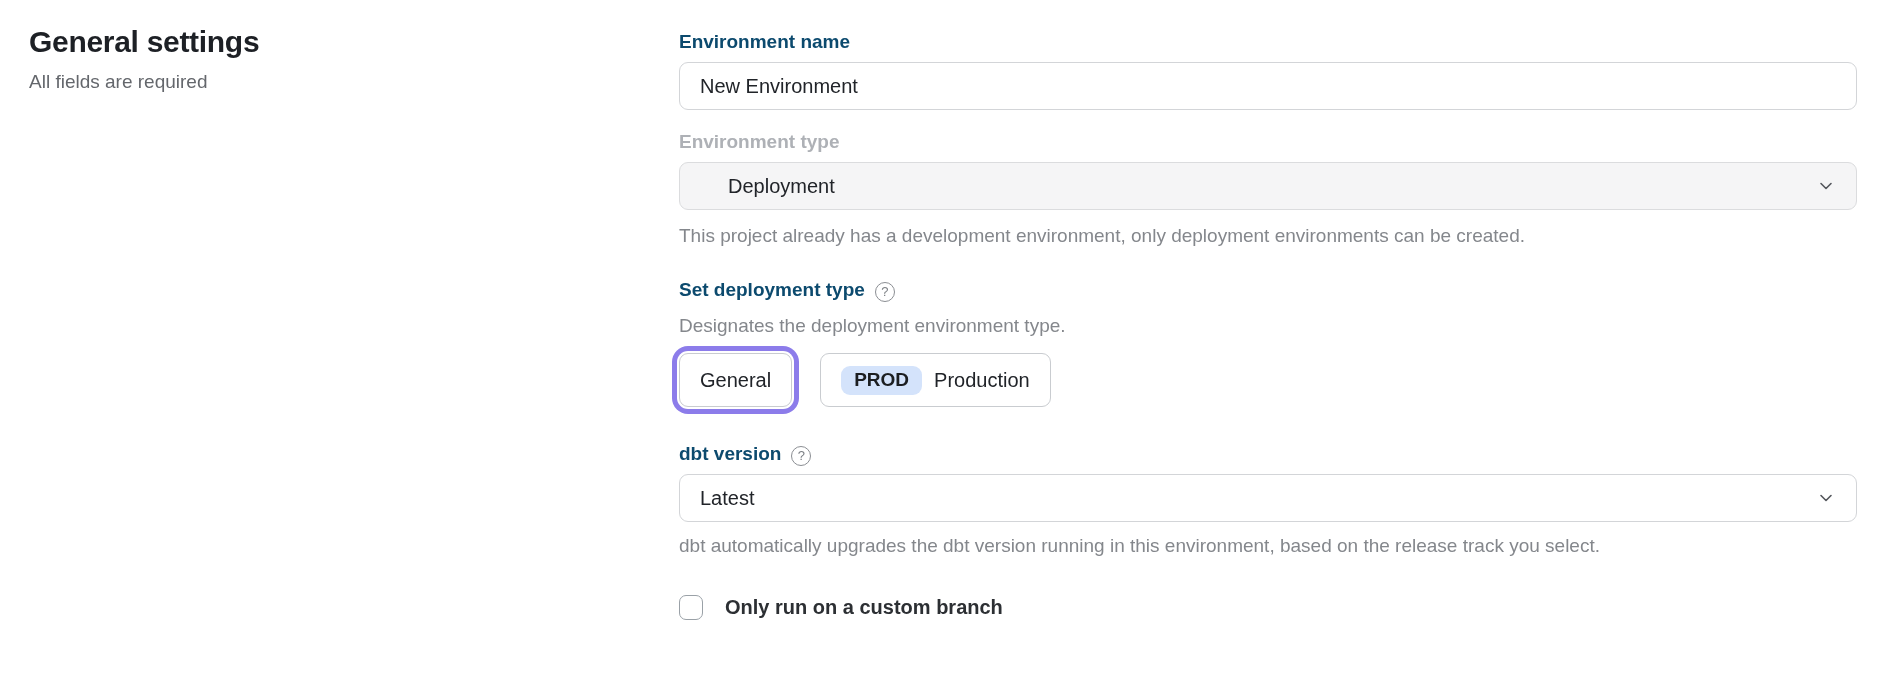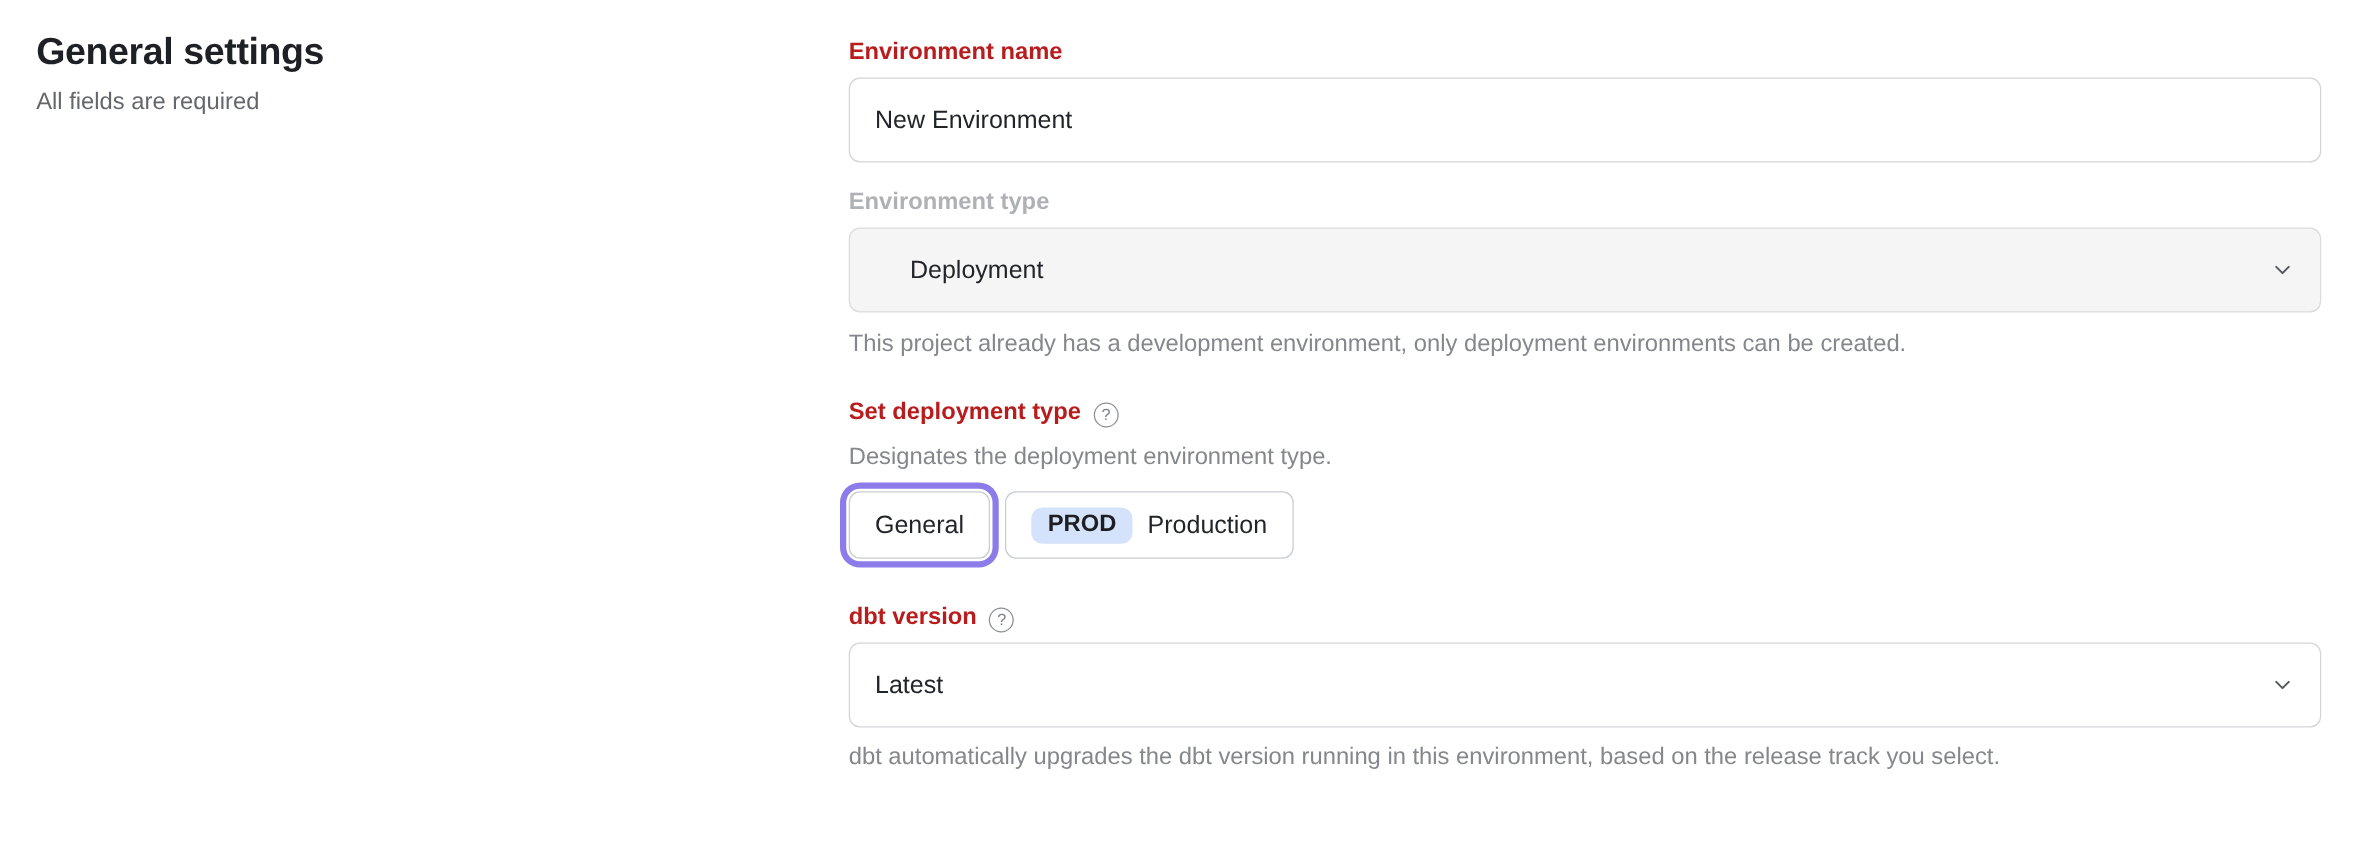--- a/index.html
+++ b/index.html
@@ -18,53 +18,53 @@
   .page-title {
     margin: 0; font-size: 30px; font-weight: 700; color: #1d2025;
     letter-spacing: -0.3px; line-height: 40px;
   }
   .page-subtitle { margin: 7px 0 0; font-size: 19px; color: #64676c; line-height: 25px; }
 
   
   .right-col { position: absolute; left: 679px; top: 30px; width: 1178px; }
 
   .field-label {
-    display: inline-block; font-size: 19px; font-weight: 700; color: #b91c1c;
+    display: inline-block; font-size: 19px; font-weight: 700; color: #0c4a6e;
     line-height: 24px;
   }
   .field-label.disabled { color: #aeb1b6; }
   .label-row { display: flex; align-items: flex-end; line-height: 24px; }
 
   .help-icon {
     display: inline-flex; align-items: center; justify-content: center;
     width: 20px; height: 20px; margin-left: 10px;
     border: 1.5px solid #8b8e93; border-radius: 50%;
     font-size: 13px; font-weight: 400; color: #7d8085; flex: 0 0 auto;
     cursor: default;
   }
 
   .text-input, .select-box {
-    width: 100%; height: 68px; margin-top: 8px;
+    width: 100%; height: 48px; margin-top: 8px;
     border: 1px solid #d3d5d8; border-radius: 9px;
     background: #fff; font-family: inherit;
     font-size: 20px; color: #212429; padding: 0 20px;
     display: flex; align-items: center; justify-content: space-between;
   }
   .text-input { display: block; line-height: 60px; outline: none; }
   .select-box.disabled { background: #f5f5f6; border-color: #dbdcde; padding-left: 48px; }
   .chevron { flex: 0 0 auto; }
 
   .helper { margin: 14px 0 0; font-size: 19px; color: #84878c; line-height: 24px; }
 
   .mt20 { margin-top: 20px; }
   .mt30 { margin-top: 30px; }
   .mt35 { margin-top: 35px; }
   .mt12 { margin-top: 12px; }
 
-  .btn-row { margin-top: 15px; display: flex; column-gap: 12px; align-items: center; }
+  .btn-row { margin-top: 15px; display: flex; column-gap: 28px; align-items: center; }
   .type-btn {
     height: 54px; padding: 0 20px;
     background: #fff; border: 1px solid #c9ccd0; border-radius: 9px;
     display: inline-flex; align-items: center;
     font-family: inherit; font-size: 20px; font-weight: 500; color: #212429;
     cursor: pointer;
   }
   .type-btn.selected {
     box-shadow: 0 0 0 2px #ffffff, 0 0 0 7px var(--accent, #8c7cea);
   }
@@ -138,14 +138,18 @@
     </div>
     <div class="select-box">
       <span>Latest</span>
       <svg class="chevron" width="20" height="20" viewBox="0 0 20 20">
         <path d="M5 7.5 L10 12.5 L15 7.5" fill="none" stroke="#54575c" stroke-width="1.6" stroke-linecap="round" stroke-linejoin="round"></path>
       </svg>
     </div>
     <p class="helper" style="margin-top:12px;">dbt automatically upgrades the dbt version running in this environment, based on the release track you select.</p>
   </div>
 
+  <div class="checkbox-row">
+    <input class="checkbox" type="checkbox" style="">
+    <span class="checkbox-label">Only run on a custom branch</span>
+  </div>
 
 </div>
 
 </body></html>

